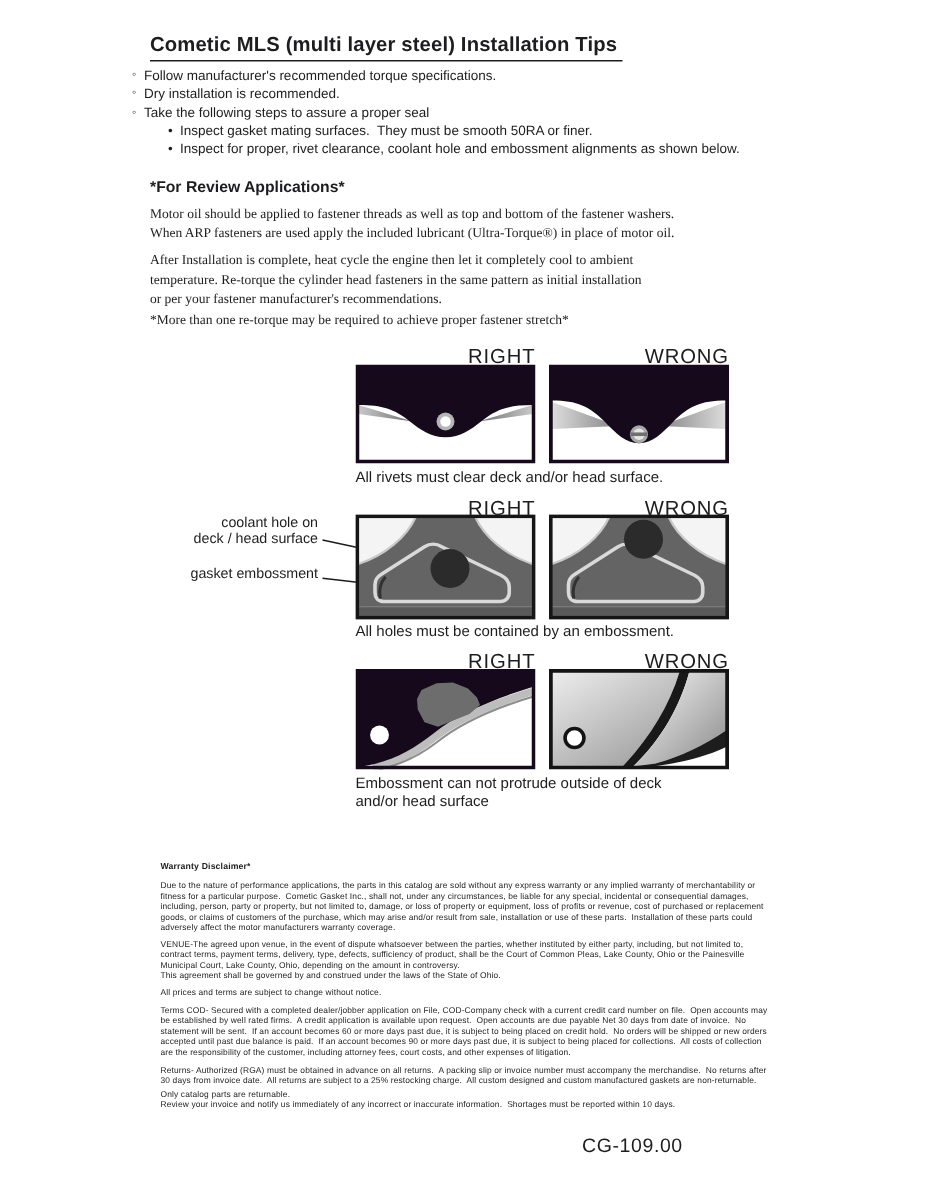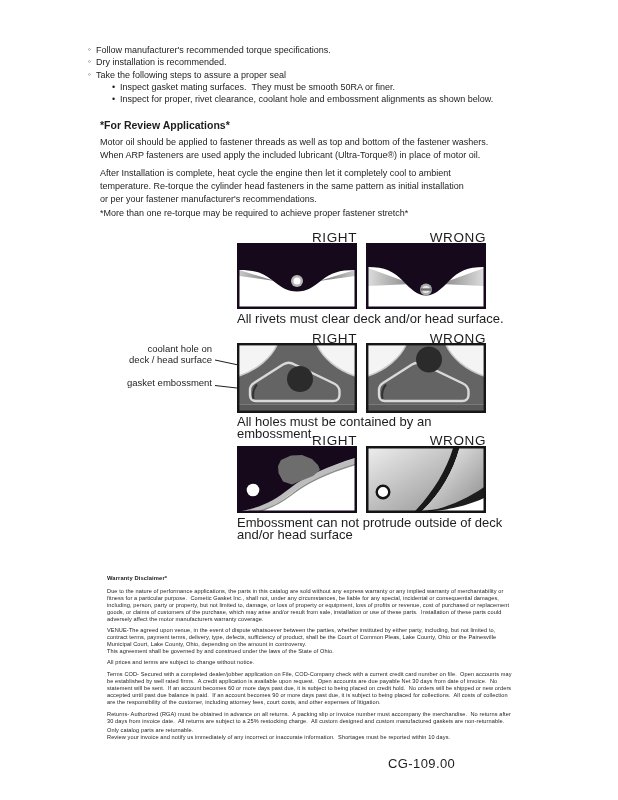--- a/index.html
+++ b/index.html
@@ -18,35 +18,36 @@
   .title{
     left:100px;top:22px;font-size:13.5px;font-weight:bold;margin:0;
     border-bottom:1.6px solid var(--ink);padding:0 4px 2.5px 0;letter-spacing:.1px;
   }
   .tips{left:88px;top:44px;width:440px;font-size:9px;line-height:12.3px;}
   .tip{display:flex;}
   .tip .marker{width:8px;flex:0 0 8px;font-size:8px;line-height:12.3px;}
   .tip.sub{margin-left:24px;}
   .tip.sub .marker{font-size:9px;}
   .diesel-h{left:100px;top:119px;font-size:10.5px;font-weight:bold;margin:0;}
-  .body{font-size:9px;line-height:13px;margin:0;left:100px;width:430px;}
+  .body{font-size:9px;line-height:13px;margin:0;left:100px;width:430px;font-family:Liberation Serif, serif;}
   .dlabel{font-size:13.5px;letter-spacing:.6px;width:120px;text-align:right;}
   .dbox{width:120px;}
   .dbox svg{display:block;width:120px;}
-  .caption{font-size:13px;line-height:11.5px;}
+  .caption{font-size:10px;line-height:11.5px;}
   .sidelabel{font-size:9.5px;line-height:11px;text-align:right;}
   .fp{font-size:5.6px;line-height:6.9px;margin:0;left:107px;width:410px;letter-spacing:.1px;}
   .fp-h{font-size:5.8px;font-weight:bold;}
   .footer-code{left:388px;top:756px;font-size:13px;letter-spacing:.4px;}
 </style>
 </head>
 <body>
 
 <div class="page">
 
+  <h1 class="abs title">Cometic MLS (multi layer steel) Installation Tips</h1>
 
   <div class="abs tips">
     <div class="tip">
       <span class="marker">◦</span>
       <span class="txt prewrap">Follow manufacturer's recommended torque specifications.</span>
     </div>
     <div class="tip">
       <span class="marker">◦</span>
       <span class="txt prewrap">Dry installation is recommended.</span>
     </div>

